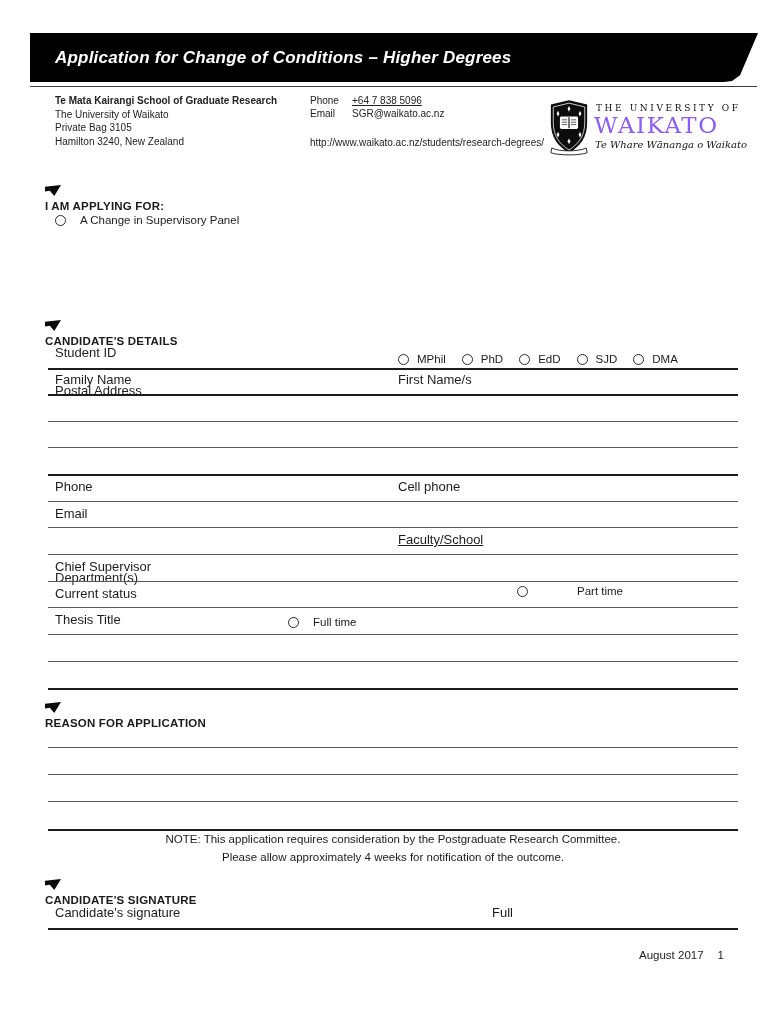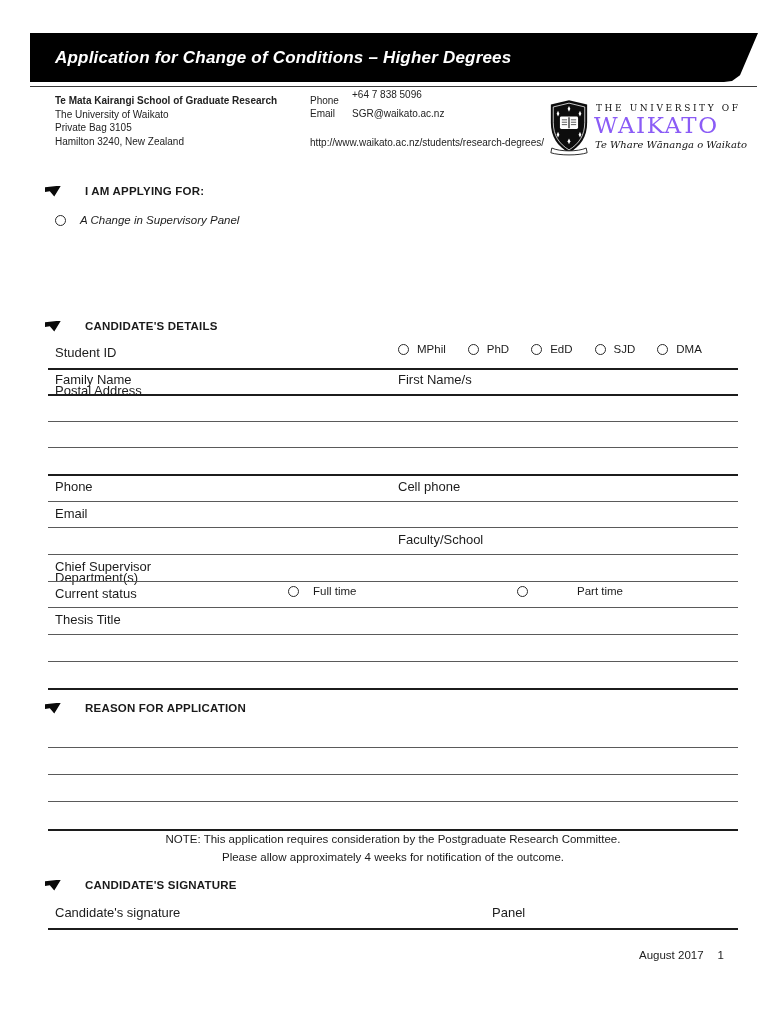--- a/index.html
+++ b/index.html
@@ -33,21 +33,21 @@
   
   .small-text { font-size: 10px; line-height: 13.5px; color: #222; }
   .bold { font-weight: bold; }
 
   
   .logo-topline { font-family: "DejaVu Serif", serif; font-size: 9px; letter-spacing: 2.6px; color: #111; }
   .logo-name   { font-family: "DejaVu Serif", serif; font-size: 23px; letter-spacing: 1.5px; color: #8b5cf6; line-height: 24px; }
   .logo-maori  { font-family: "DejaVu Serif", serif; font-style: italic; font-size: 10px; color: #111; }
 
   
-  .section-heading { display: flex; align-items: center; gap: 24px; }
+  .section-heading { display: flex; align-items: flex-start; gap: 4px; flex-direction: column; }
   .flag-icon {
     width: 16px; height: 11px; background: #0a0a0a; flex: 0 0 auto;
     clip-path: polygon(0 16%, 100% 0, 58% 100%, 30% 52%, 0 60%);
   }
   .section-heading .label { font-size: 11.5px; font-weight: bold; letter-spacing: .2px; }
 
   
   .field-label { font-size: 13px; color: #1c1c1c; white-space: nowrap; }
 
   
@@ -56,41 +56,41 @@
     width: 11px; height: 11px; border: 1.6px solid #2a2a2a; border-radius: 50%;
     background: #fff; flex: 0 0 auto;
   }
 
   
   .rule      { position: absolute; left: 48px; width: 690px; border-top: 1.5px solid #5a5a5a; }
   .rule-dark { position: absolute; left: 48px; width: 690px; border-top: 2px solid #1c1c1c; }
 
   .note-text { position: absolute; left: 48px; width: 690px; text-align: center; font-size: 11.5px; color: #1a1a1a; }
 
-  .degree-group { position: absolute; left: 398px; top: 343px; display: flex; gap: 22px; }
+  .degree-group { position: absolute; left: 398px; top: 353px; display: flex; gap: 16px; }
 
   .footer { position: absolute; top: 949px; right: 46px; display: flex; gap: 14px; font-size: 11.5px; color: #222; }
 </style>
 </head>
 <body>
 
 <div class="header-bar">
   <div class="header-title">Application for Change of Conditions – Higher Degrees</div>
 </div>
 <div class="header-underline"></div>
 
 <div class="abs small-text" style="left:55px; top:94px;">
   <div class="bold">Te Mata Kairangi School of Graduate Research</div>
   <div>The University of Waikato</div>
   <div>Private Bag 3105</div>
   <div>Hamilton 3240, New Zealand</div>
 </div>
 
 <div class="abs small-text" style="left:310px; top:94px;">Phone</div>
-<div class="abs small-text" style="left:352px; top:88px;">+64 7 838 5096</div>
+<div class="abs small-text" style="left:352px; top:94px;text-decoration:underline;">+64 7 838 5096</div>
 <div class="abs small-text" style="left:310px; top:107px;">Email</div>
 <div class="abs small-text" style="left:352px; top:107px;">SGR@waikato.ac.nz</div>
 <div class="abs small-text" style="left:310px; top:136px;">http://www.waikato.ac.nz/students/research-degrees/</div>
 
 <div class="abs" style="left:548px; top:98px; width:42px; height:58px;">
   <svg width="42" height="58" viewBox="0 0 44 60" xmlns="http://www.w3.org/2000/svg">
     <path d="M22 2 L41 6.5 V25 C41 41 34 50 22 57 C10 50 3 41 3 25 V6.5 Z" fill="#0d0d0d"></path>
     <path d="M22 5 L38.5 9 V25 C38.5 39 32.5 47.5 22 54 C11.5 47.5 5.5 39 5.5 25 V9 Z" fill="none" stroke="#ffffff" stroke-width="0.8"></path>
     <rect x="12.5" y="19" width="19" height="13" rx="1.5" fill="#ffffff"></rect>
     <line x1="22" y1="19.8" x2="22" y2="31.2" stroke="#0d0d0d" stroke-width="1.2"></line>
@@ -112,21 +112,21 @@
 <div class="abs logo-topline" style="left:596px; top:103px;">THE UNIVERSITY OF</div>
 <div class="abs logo-name" style="left:594px; top:113px;">WAIKATO</div>
 <div class="abs logo-maori" style="left:595px; top:139px;">Te Whare Wānanga o Waikato</div>
 
 <div class="abs section-heading" style="left:45px; top:185px;">
   <span class="flag-icon"></span>
   <span class="label">I AM APPLYING FOR:</span>
 </div>
 <div class="abs radio-option" style="left:55px; top:214px;">
   <span class="radio-circle"></span>
-  <span style="margin-left:6px;font-style:italic;">A Change in Supervisory Panel</span>
+  <span style="margin-left:6px;">A Change in Supervisory Panel</span>
 </div>
 
 <div class="abs section-heading" style="left:45px; top:320px;">
   <span class="flag-icon"></span>
   <span class="label">CANDIDATE'S DETAILS</span>
 </div>
 
 <div class="abs field-label" style="left:55px; top:345px;">Student ID</div>
 <div class="degree-group">
   <span class="radio-option">
@@ -151,25 +151,25 @@
   </span>
 </div>
 
 <div class="abs field-label" style="left:55px; top:372px;">Family Name</div>
 <div class="abs field-label" style="left:398px; top:372px;">First Name/s</div>
 <div class="abs field-label" style="left:55px; top:383px;">Postal Address</div>
 <div class="abs field-label" style="left:55px; top:479px;">Phone</div>
 <div class="abs field-label" style="left:398px; top:479px;">Cell phone</div>
 <div class="abs field-label" style="left:55px; top:506px;">Email</div>
 <div class="abs field-label" style="left:55px; top:532px;margin-top:38px;">Department(s)</div>
-<div class="abs field-label" style="left:398px; top:532px;">Faculty/School</div>
+<div class="abs field-label" style="left:398px; top:532px;text-decoration:underline;">Faculty/School</div>
 <div class="abs field-label" style="left:55px; top:559px;">Chief Supervisor</div>
 
 <div class="abs field-label" style="left:55px; top:586px;">Current status</div>
-<div class="abs radio-option" style="left:288px; top:585px;">
+<div class="abs radio-option" style="left:288px; top:616px;">
   <span class="radio-circle"></span>
   <span style="margin-left:6px;">Full time</span>
 </div>
 <div class="abs radio-option" style="left:517px; top:585px;">
   <span class="radio-circle"></span>
   <span style="margin-left:6px;padding-left:35px;">Part time</span>
 </div>
 
 <div class="abs field-label" style="left:55px; top:612px;">Thesis Title</div>
 
@@ -197,19 +197,19 @@
 <div class="rule-dark" style="top:829px;"></div>
 
 <div class="note-text" style="top:833px;">NOTE: This application requires consideration by the Postgraduate Research Committee.</div>
 <div class="note-text" style="top:851px;">Please allow approximately 4 weeks for notification of the outcome.</div>
 
 <div class="abs section-heading" style="left:45px; top:879px;">
   <span class="flag-icon"></span>
   <span class="label">CANDIDATE'S SIGNATURE</span>
 </div>
 <div class="abs field-label" style="left:55px; top:905px;">Candidate's signature</div>
-<div class="abs field-label" style="left:492px; top:905px;">Panel</div>
+<div class="abs field-label" style="left:492px; top:905px;">Full</div>
 <div class="rule-dark" style="top:928px;"></div>
 
 <div class="footer">
   <span>August 2017</span>
   <span>1</span>
 </div>
 
 </body></html>

